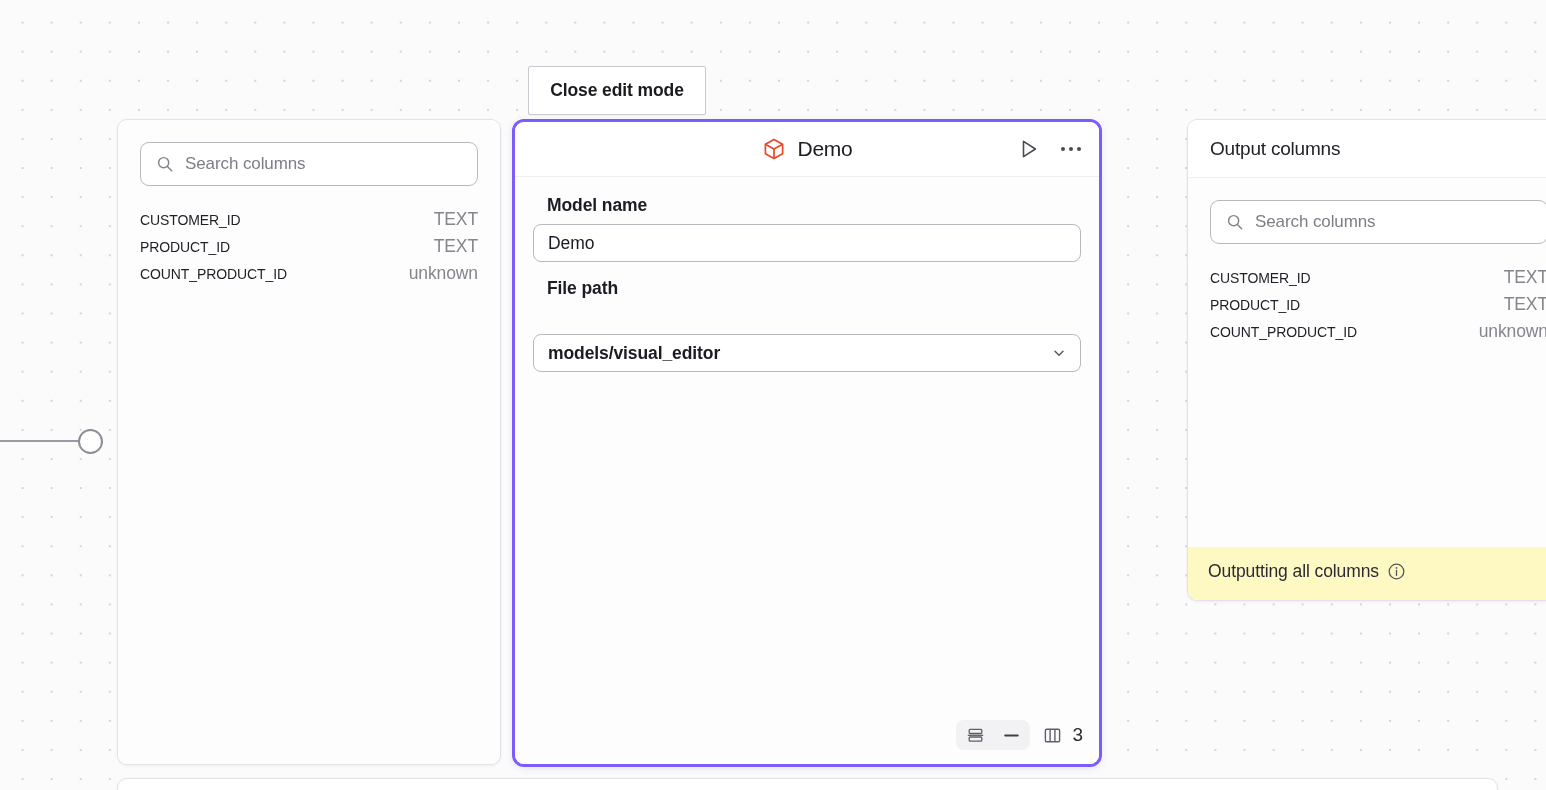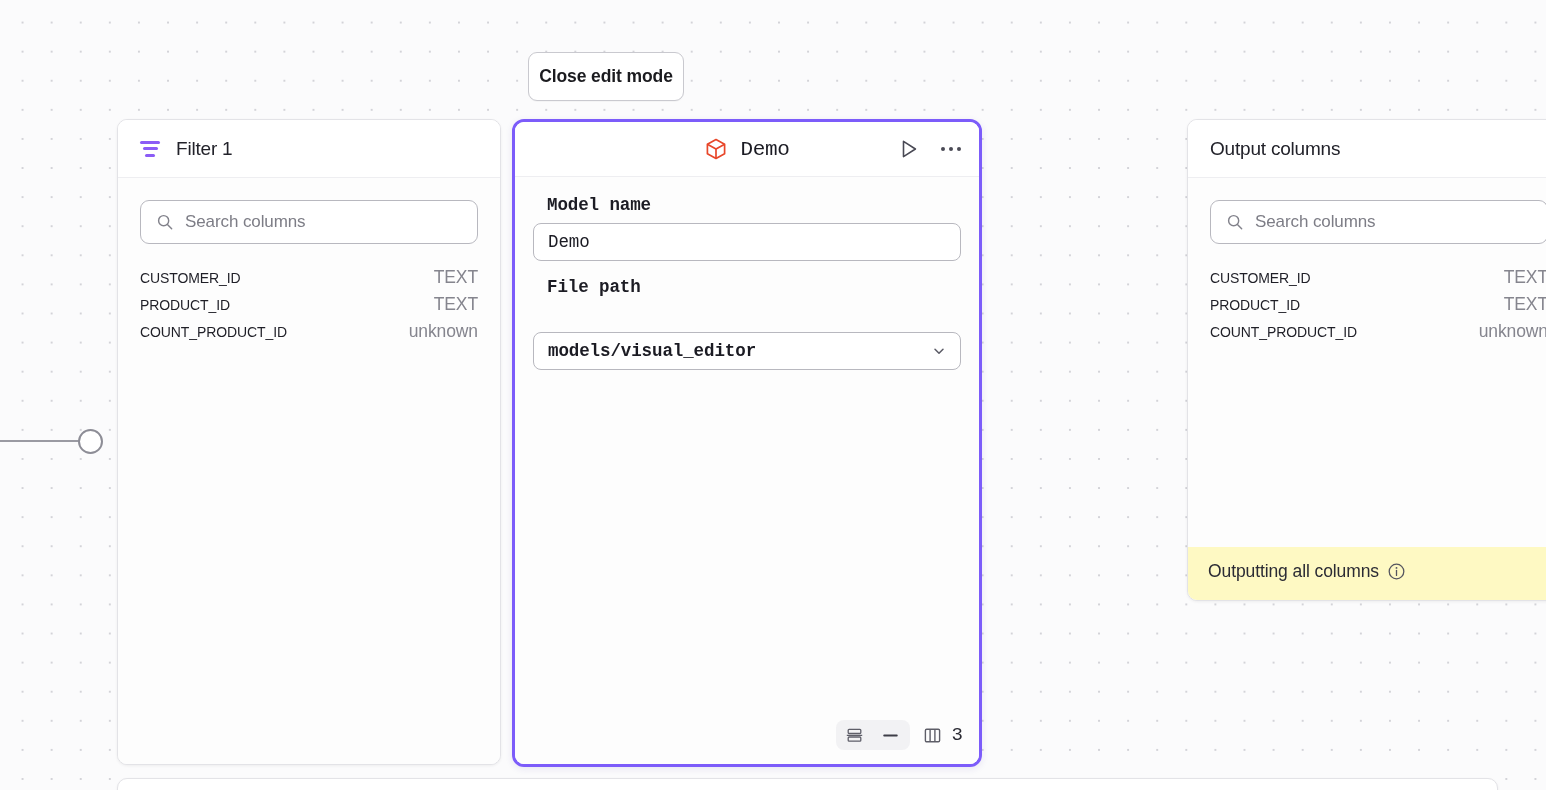--- a/index.html
+++ b/index.html
@@ -19,26 +19,26 @@
     background-color: #fbfbfc;
     background-image: radial-gradient(circle, #d3d3d8 1.1px, transparent 1.2px);
     background-size: 29.1px 29.1px;
     background-position: 8px 8px;
   }
 
   
   .edit-mode-btn {
     position: absolute;
     left: 528px;
-    top: 52px;
-    width: 156px;
+    top: 66px;
+    width: 178px;
     height: 49px;
     background: #ffffff;
     border: 1px solid #c9c9cf;
-    border-radius: 9px;
+    border-radius: 2px;
     font-size: 17.5px;
     font-weight: bold;
     color: #1b1b1f;
     letter-spacing: -0.1px;
     cursor: pointer;
     display: flex;
     align-items: center;
     justify-content: center;
     box-shadow: 0 1px 1px rgba(0,0,0,0.03);
   }
@@ -341,28 +341,20 @@
 
 <div id="canvas">
 
   <button class="edit-mode-btn">Close edit mode</button>
 
   <div class="edge-line"></div>
   <div class="edge-handle"></div>
 
   <div class="panel" style="left:117px; top:119px; width:384px; height:646px;">
 
-    <div class="panel-head">
-      <span class="filter-icon">
-        <i></i>
-          <i></i>
-          <i></i>
-      </span>
-      <span class="panel-title">Filter 1</span>
-    </div>
 
     <div class="panel-body">
 
       <div class="search-box">
         <svg class="search-icon" viewBox="0 0 20 20" fill="none">
           <circle cx="8.5" cy="8.5" r="5.6" stroke="#82828b" stroke-width="1.6"></circle>
           <line x1="12.7" y1="12.7" x2="17.4" y2="17.4" stroke="#82828b" stroke-width="1.6" stroke-linecap="round"></line>
         </svg>
         <span class="search-placeholder">Search columns</span>
       </div>
@@ -378,21 +370,21 @@
         </div>
         <div class="col-row">
           <span class="col-name">COUNT_PRODUCT_ID</span>
           <span class="col-type">unknown</span>
         </div>
       </div>
 
     </div>
   </div>
 
-  <div class="panel selected" style="left:512px; top:119px; width:470px; height:648px;font-family:Liberation Mono, monospace;">
+  <div class="panel selected" style="left:512px; top:119px; width:590px; height:648px;">
 
     <div class="center-head">
       <div class="center-title-wrap">
         <svg width="24" height="24" viewBox="0 0 24 24" fill="none">
           <path d="M12 2.6 L20.6 7.3 L20.6 16.7 L12 21.4 L3.4 16.7 L3.4 7.3 Z" stroke="#e8472a" stroke-width="1.7" stroke-linejoin="round"></path>
           <path d="M3.4 7.3 L12 12 L20.6 7.3" stroke="#e8472a" stroke-width="1.7" stroke-linejoin="round"></path>
           <path d="M12 12 L12 21.4" stroke="#e8472a" stroke-width="1.7" stroke-linejoin="round"></path>
         </svg>
         <span class="center-title">Demo</span>
       </div>

